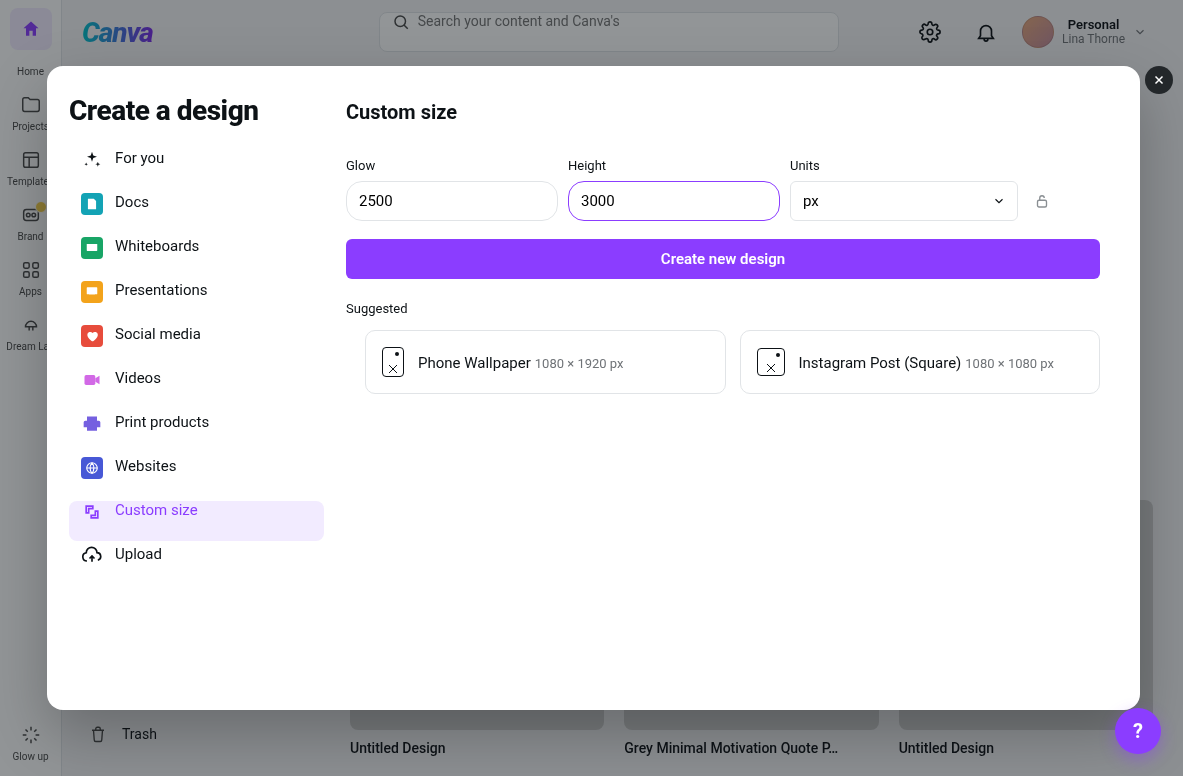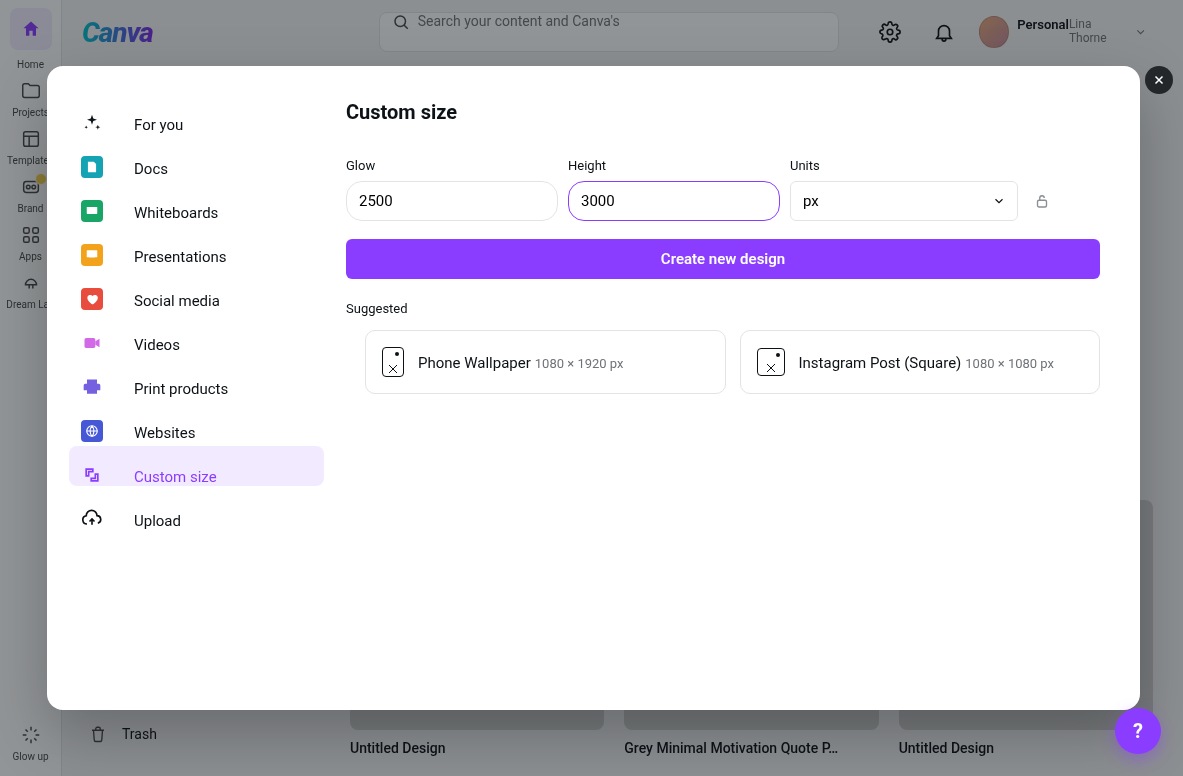--- a/index.html
+++ b/index.html
@@ -8,38 +8,38 @@
     --text:#0d1216;
     --muted:#6f7377;
     --border:#e1e4e7;
     --bg:#f5f4f6;
     --sidebar-bg:#f0eff1;
   }
   *{box-sizing:border-box;margin:0;padding:0;font-family:-apple-system,BlinkMacSystemFont,"Segoe UI",Roboto,Helvetica,Arial,sans-serif;}
   body{width:1183px;height:776px;overflow:hidden;background:var(--bg);position:relative;color:var(--text);}
 
   
-  .leftbar{position:absolute;left:0;top:0;width:62px;height:100%;background:#fff;border-right:1px solid var(--border);display:flex;flex-direction:column;align-items:center;padding-top:8px;gap:9px;}
+  .leftbar{position:absolute;left:0;top:0;width:62px;height:100%;background:#fff;border-right:1px solid var(--border);display:flex;flex-direction:column;align-items:center;padding-top:8px;gap:16px;}
   .leftbar .home-btn{width:42px;height:42px;border-radius:8px;background:var(--purple-light);display:flex;align-items:center;justify-content:center;}
   .leftbar .home-btn svg{fill:var(--purple);}
   .leftbar-item{display:flex;flex-direction:column;align-items:center;gap:4px;font-size:10px;color:#4a4a4a;cursor:pointer;width:100%;}
   .leftbar-item .icn{width:24px;height:24px;display:flex;align-items:center;justify-content:center;}
   .leftbar-item .lbl{font-size:10px;text-align:center;line-height:1.1;}
   .leftbar .badge-dot{position:relative;}
   .leftbar .badge-dot::after{content:"";position:absolute;top:-2px;right:14px;width:10px;height:10px;background:#f8d24c;border-radius:50%;border:1px solid #fff;}
 
   .topbar{position:absolute;left:62px;right:16px;top:0;height:64px;display:flex;align-items:center;padding:0 20px;gap:16px;}
   .logo{font-weight:800;font-size:28px;background:linear-gradient(90deg,#00c4cc,#7d2ae8);-webkit-background-clip:text;background-clip:text;color:transparent;font-style:italic;letter-spacing:-1px;}
   .searchbar{flex:0 0 460px;height:40px;border:1px solid var(--border);border-radius:8px;display:flex;align-items:flex-start;padding:0 12px;gap:8px;background:#fff;margin-left:210px;}
   .searchbar input{border:none;outline:none;flex:1;font-size:14px;color:var(--text);background:transparent;}
   .topbar .spacer{flex:1;}
   .icon-btn{width:40px;height:40px;border-radius:50%;display:flex;align-items:center;justify-content:center;cursor:pointer;}
   .avatar{width:32px;height:32px;border-radius:50%;background:linear-gradient(135deg,#e8a87c,#c38d9e);border:1px solid rgba(0,0,0,.1);}
   .account{display:flex;align-items:center;gap:8px;cursor:pointer;}
-  .account .txt{display:flex;flex-direction:row;line-height:1.15;}
+  .account .txt{display:flex;flex-direction:column;line-height:1.15;align-items:center;}
   .account .t1{font-size:13px;font-weight:600;}
   .account .t2{font-size:12px;color:var(--muted);}
 
   .bg-grid{position:absolute;left:350px;right:30px;top:500px;display:flex;gap:20px;}
   .bg-card{flex:1;display:flex;flex-direction:column;gap:10px;}
   .bg-thumb{height:230px;background:#d0d0d0;border-radius:8px;}
   .bg-title{font-size:14px;font-weight:500;}
 
   .sec-sidebar{position:absolute;left:62px;top:64px;bottom:0;width:264px;padding:10px 16px;}
   .sec-sidebar .row{height:40px;display:flex;align-items:center;gap:14px;font-size:14px;color:var(--text);cursor:pointer;border-radius:6px;padding:0 10px;}
@@ -48,21 +48,21 @@
   
   .dimmer{position:absolute;inset:0;background:rgba(14,19,24,.45);}
 
   
   .modal{position:absolute;left:47px;top:66px;width:1093px;height:644px;background:#fff;border-radius:16px;display:flex;overflow:hidden;box-shadow:0 24px 60px rgba(0,0,0,.25);}
   .close-btn{position:absolute;top:66px;right:10px;width:28px;height:28px;border-radius:50%;background:#23272a;color:#fff;display:flex;align-items:center;justify-content:center;cursor:pointer;font-size:14px;z-index:50;}
 
   .modal-left{width:316px;padding:28px 22px 22px 22px;display:flex;flex-direction:column;}
   .modal-title{font-size:28px;font-weight:800;letter-spacing:-.5px;margin-bottom:22px;}
   .nav{display:flex;flex-direction:column;gap:4px;}
-  .nav-item{height:40px;border-radius:8px;display:flex;align-items:flex-end;gap:31px;padding:0 12px;font-size:15px;cursor:pointer;}
+  .nav-item{height:40px;border-radius:8px;display:flex;align-items:flex-start;gap:12px;padding:0 12px;font-size:15px;cursor:pointer;}
   .nav-item.active{background:var(--purple-light);color:var(--purple);}
   .nav-item .icn{width:22px;height:22px;display:flex;align-items:center;justify-content:center;border-radius:4px;flex-shrink:0;}
   .ic-col{color:#fff;}
   .ic-foryou{color:#0d1216;}
   .ic-docs{background:#13a3b5;}
   .ic-wb{background:#18a566;}
   .ic-pres{background:#f3a31b;}
   .ic-sm{background:#e74c3c;}
   .ic-vid{background:transparent;color:#d269e6;}
   .ic-print{background:transparent;color:#7560e0;}
@@ -225,20 +225,21 @@
   <div class="bg-card">
     <div class="bg-thumb"></div>
     <div class="bg-title">Untitled Design</div>
   </div>
 </div>
 
 <div class="dimmer"></div>
 
 <div class="modal">
   <div class="modal-left">
+    <div class="modal-title">Create a design</div>
     <div class="nav">
       <div class="nav-item">
         <span class="icn ic-foryou">
             <svg width="20" height="20" viewBox="0 0 24 24" fill="currentColor">
               <path d="M12 2l1.5 4.5L18 8l-4.5 1.5L12 14l-1.5-4.5L6 8l4.5-1.5L12 2zM19 14l.8 2.2L22 17l-2.2.8L19 20l-.8-2.2L16 17l2.2-.8L19 14zM5 15l.6 1.6L7 17l-1.4.6L5 19l-.6-1.4L3 17l1.4-.4L5 15z"></path>
             </svg>
           </span>
         <span>For you</span>
       </div>
       <div class="nav-item">

